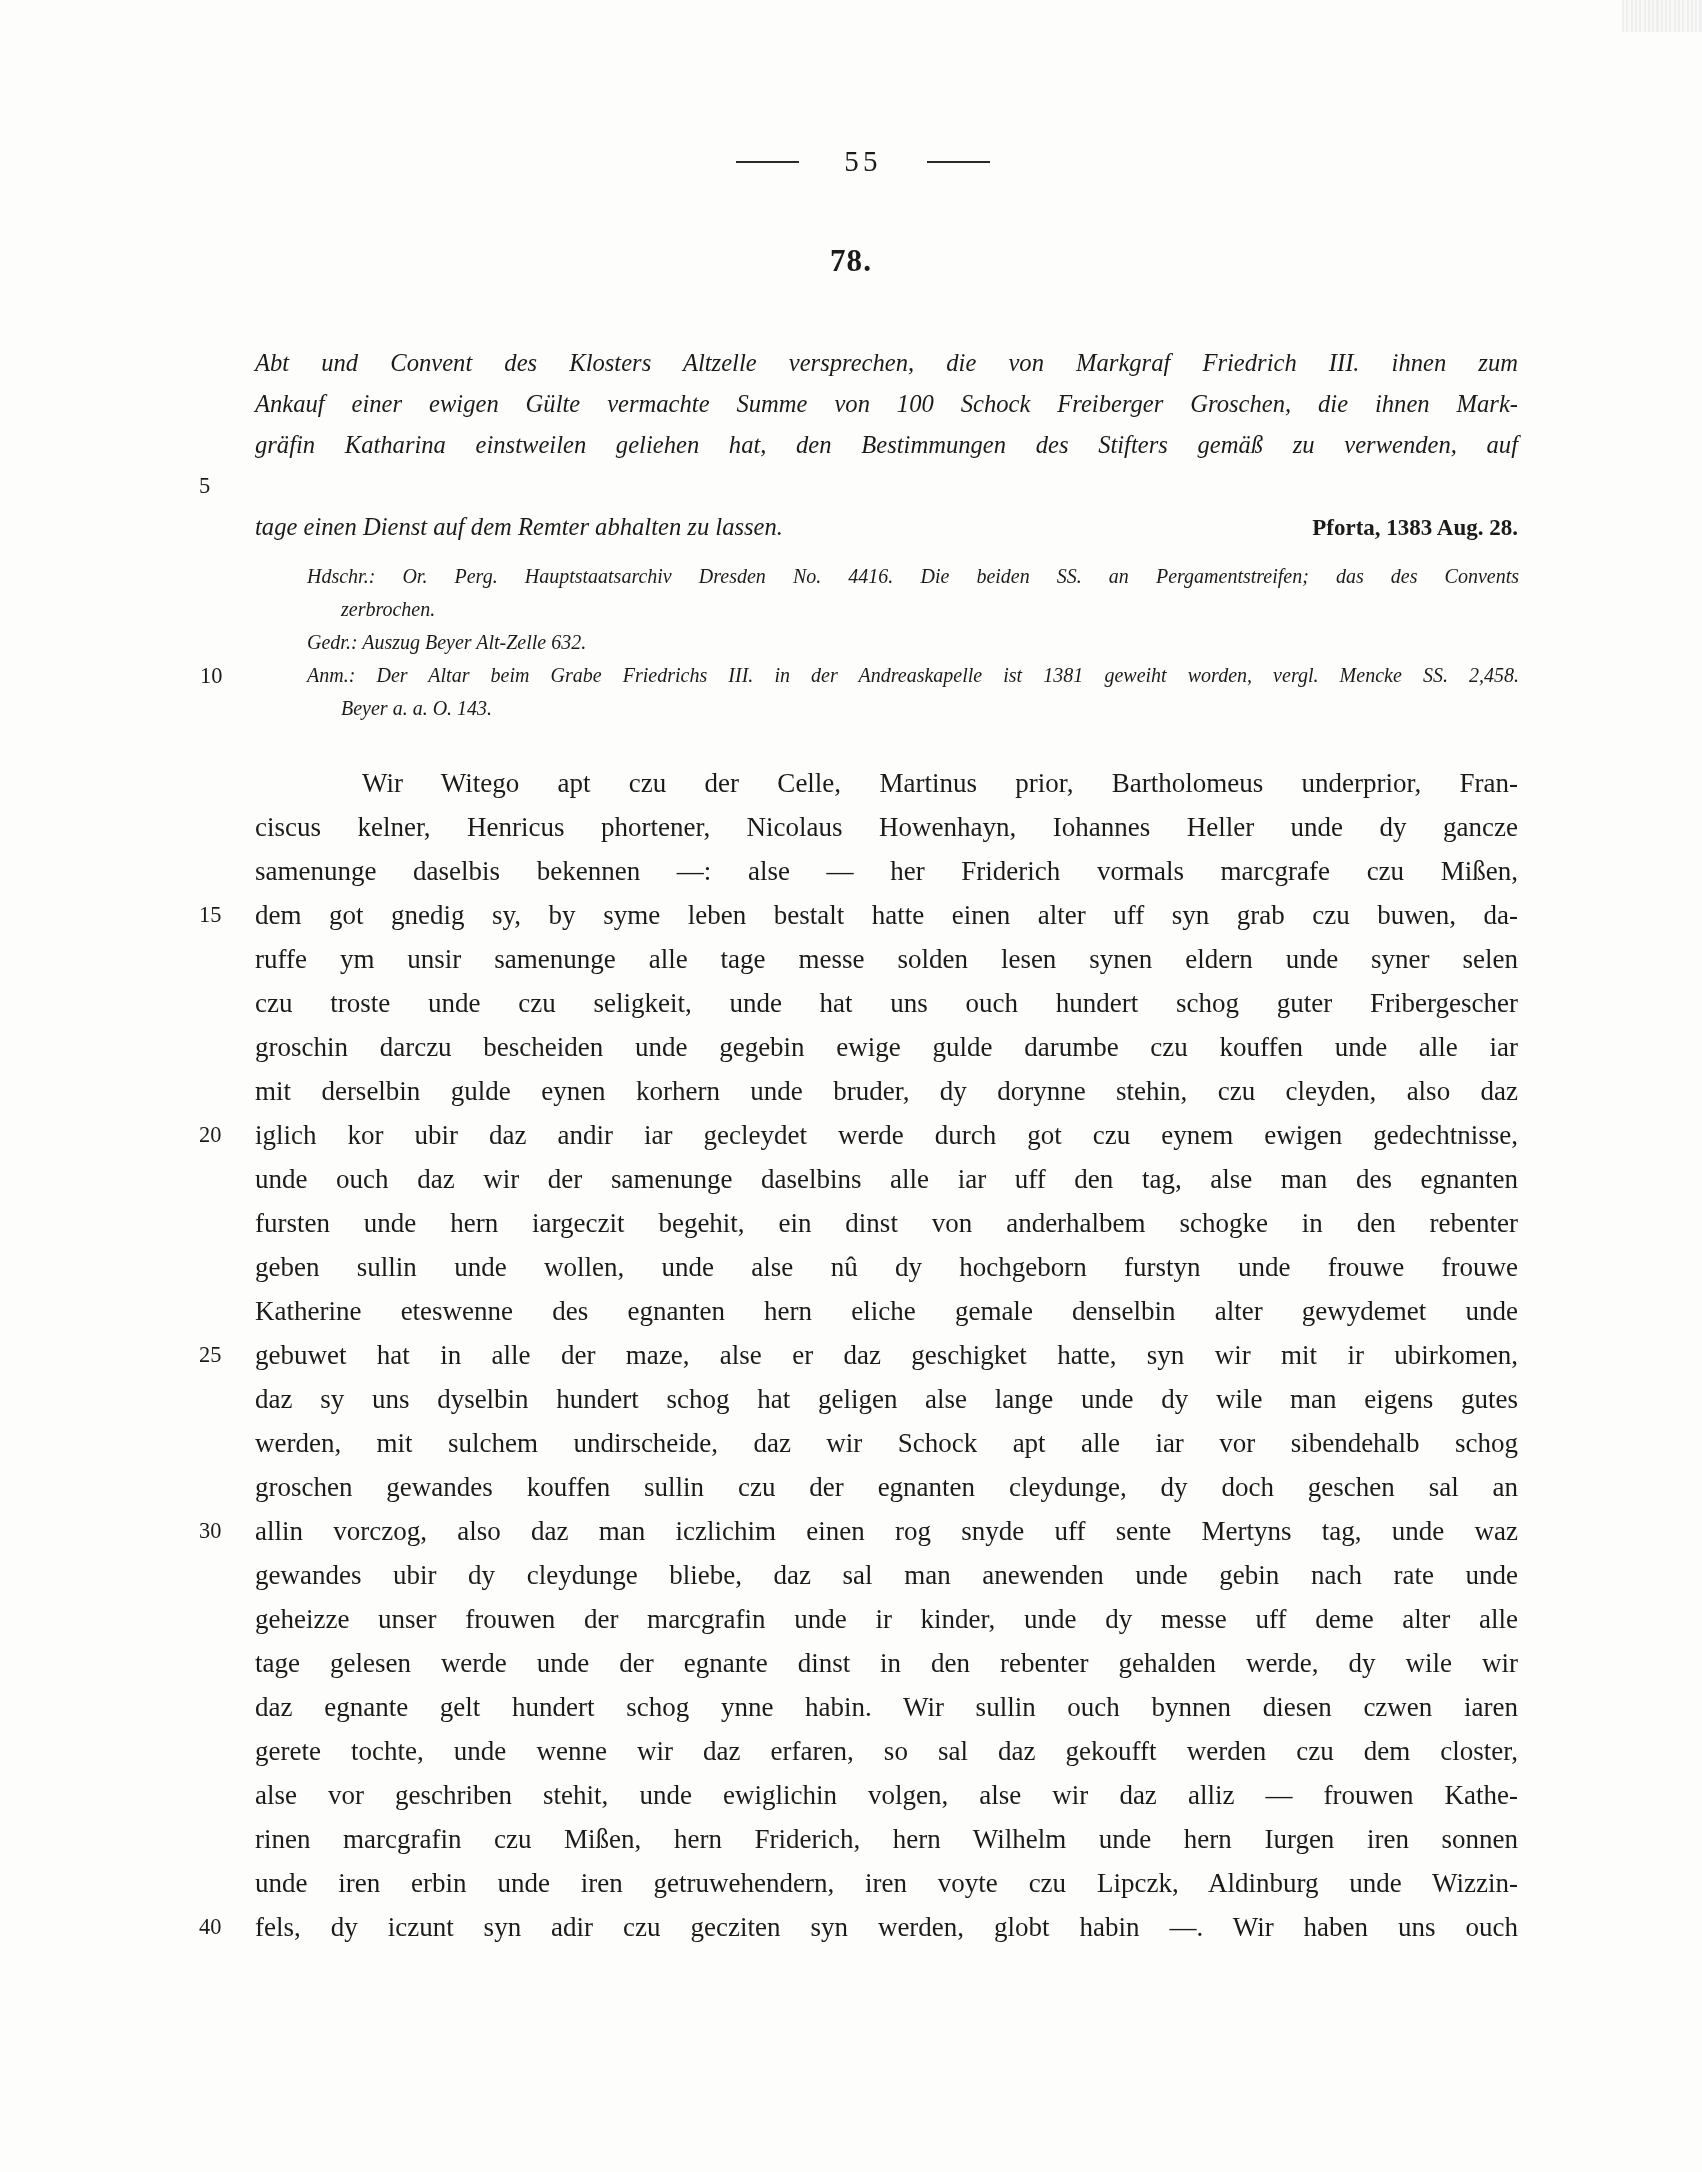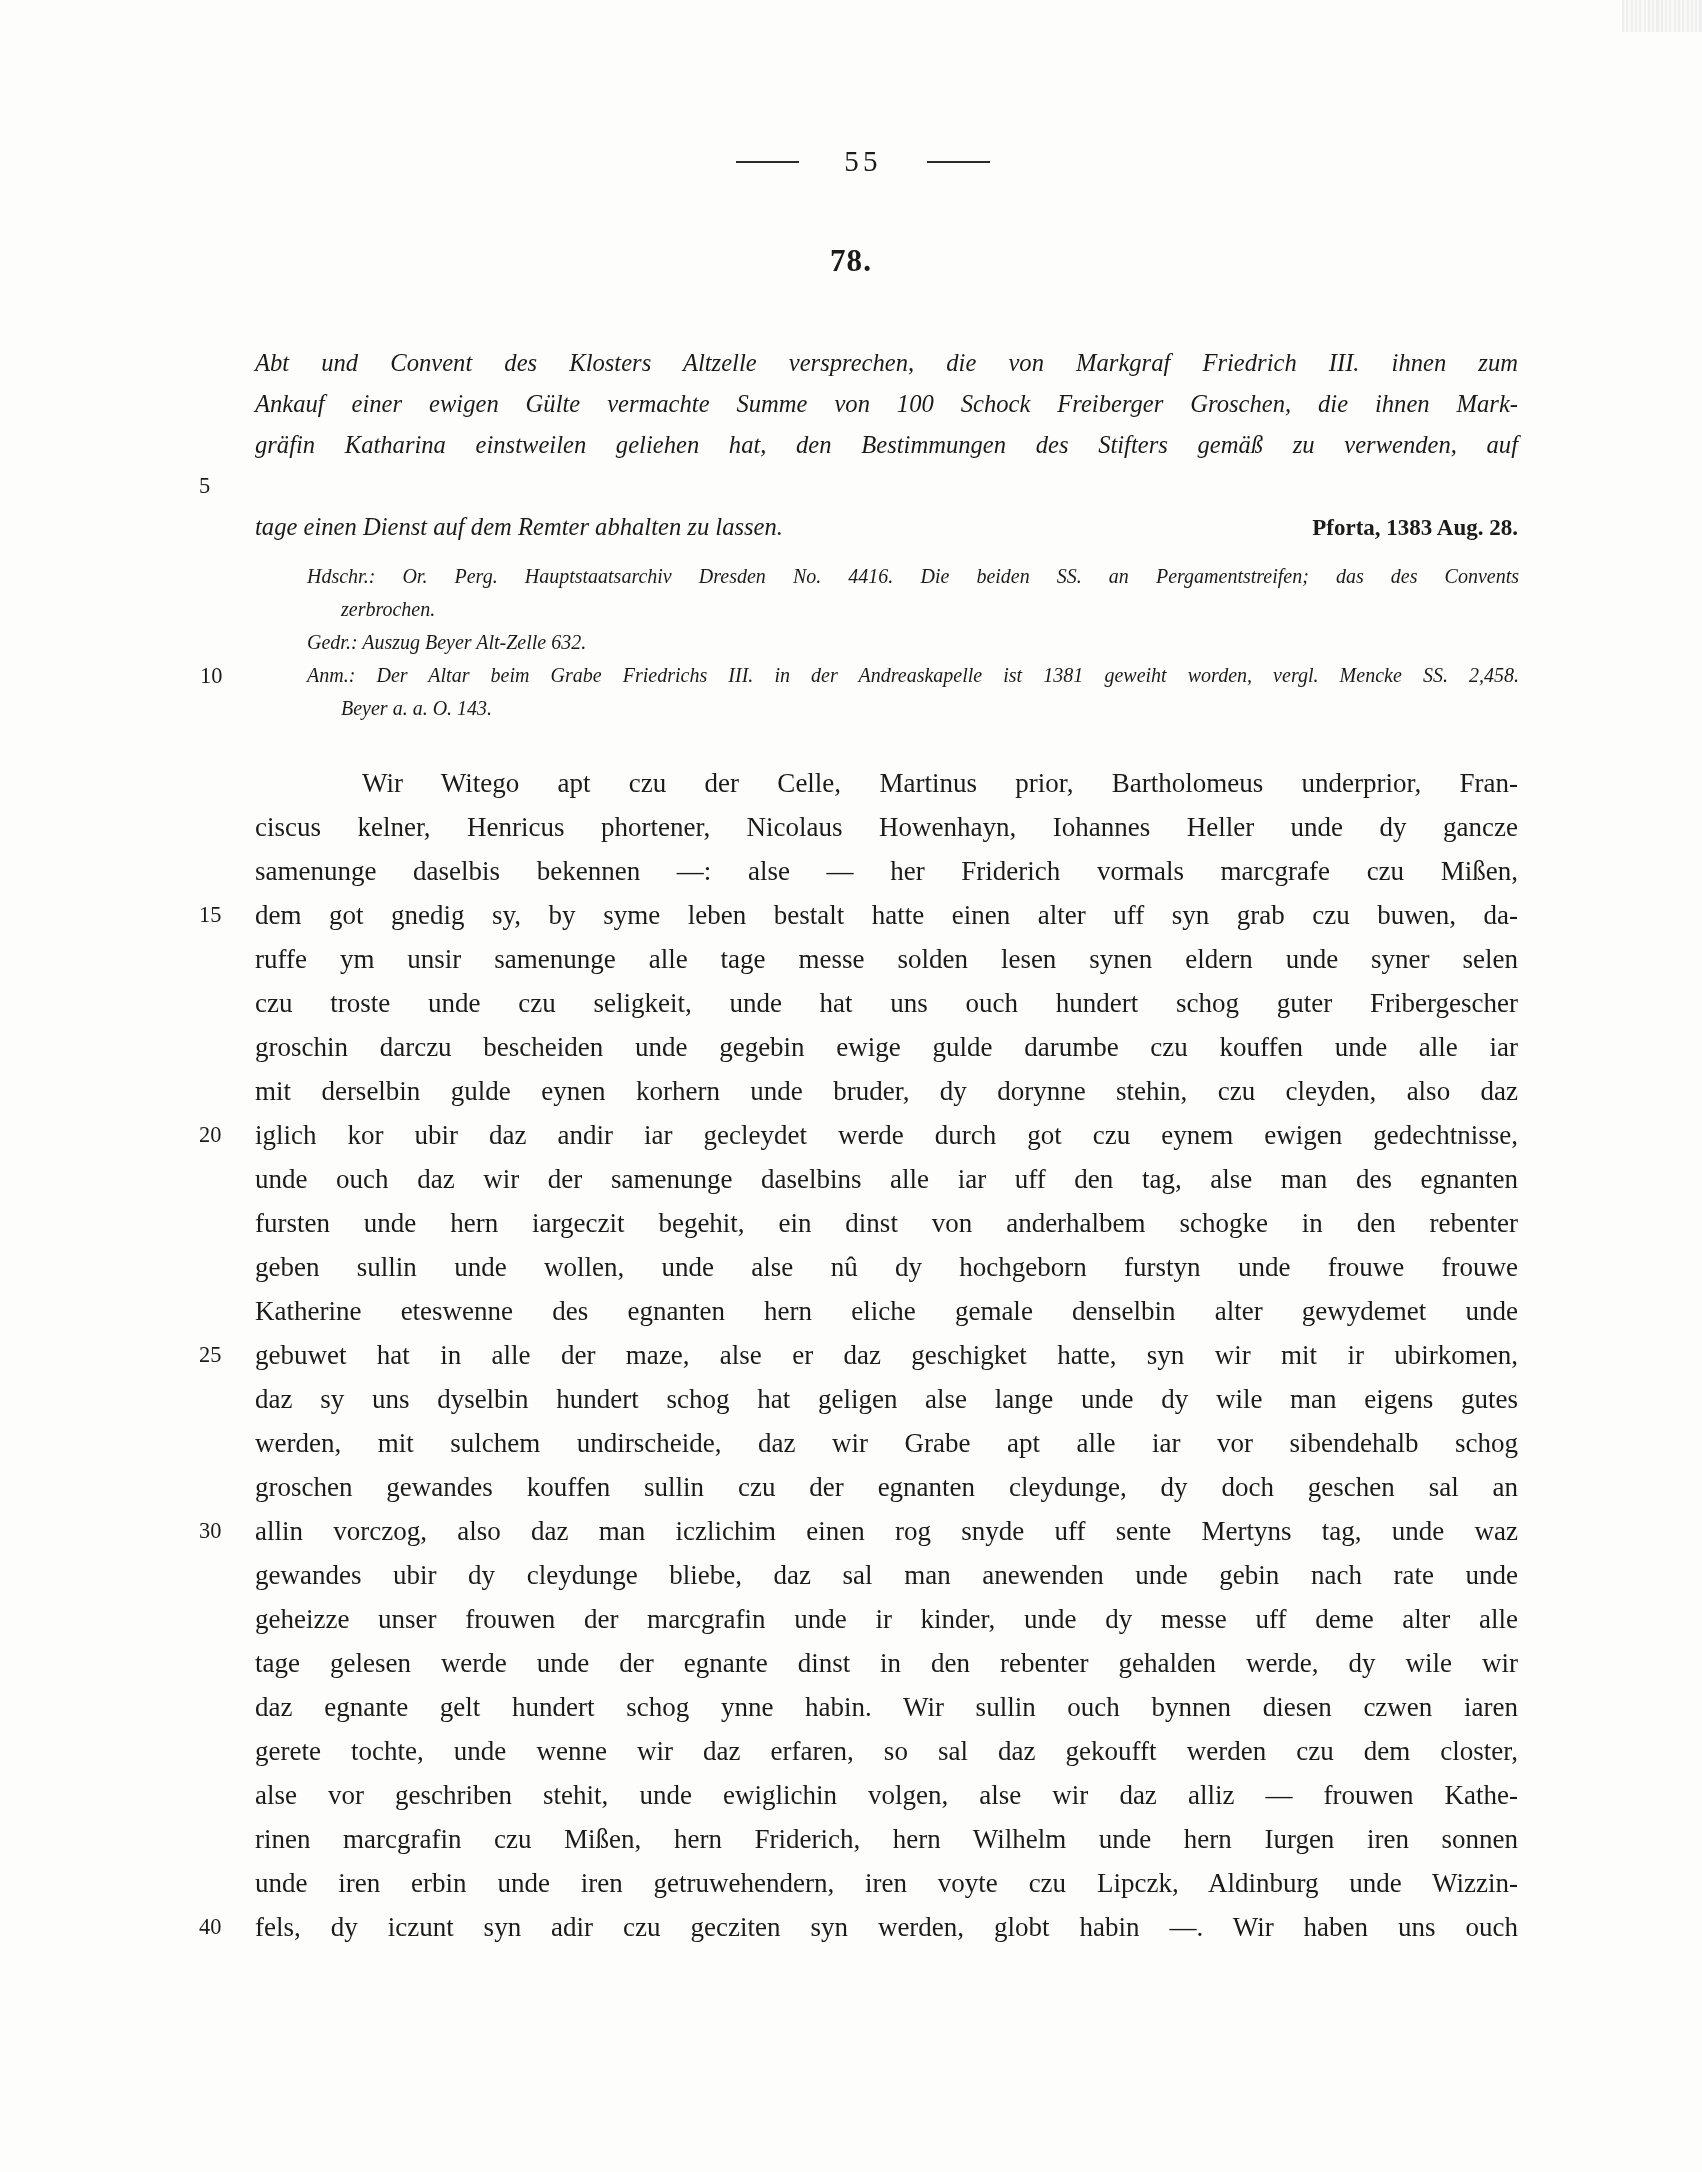--- a/index.html
+++ b/index.html
@@ -239,21 +239,21 @@
       <div class="line full">
         <span class="lnum">25</span><span>gebuwet hat in alle der maze, alse er daz geschigket hatte, syn wir mit ir ubirkomen,</span>
       </div>
 
       <div class="line full">
         <span class="lnum"></span><span>daz sy uns dyselbin hundert schog hat geligen alse lange unde dy wile man eigens gutes</span>
       </div>
 
 
       <div class="line full">
-        <span class="lnum"></span><span>werden, mit sulchem undirscheide, daz wir Grabe apt alle iar vor sibendehalb schog</span>
+        <span class="lnum"></span><span>werden, mit sulchem undirscheide, daz wir Schock apt alle iar vor sibendehalb schog</span>
       </div>
 
       <div class="line full">
         <span class="lnum"></span><span>groschen gewandes kouffen sullin czu der egnanten cleydunge, dy doch geschen sal an</span>
       </div>
 
       <div class="line full">
         <span class="lnum">30</span><span>allin vorczog, also daz man iczlichim einen rog snyde uff sente Mertyns tag, unde waz</span>
       </div>
 

